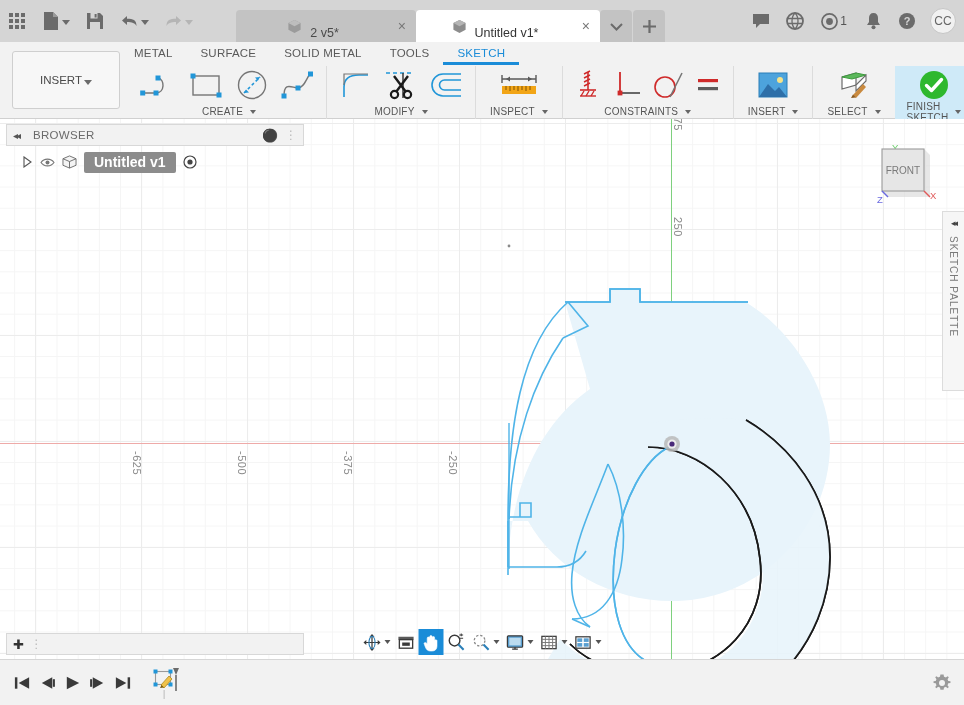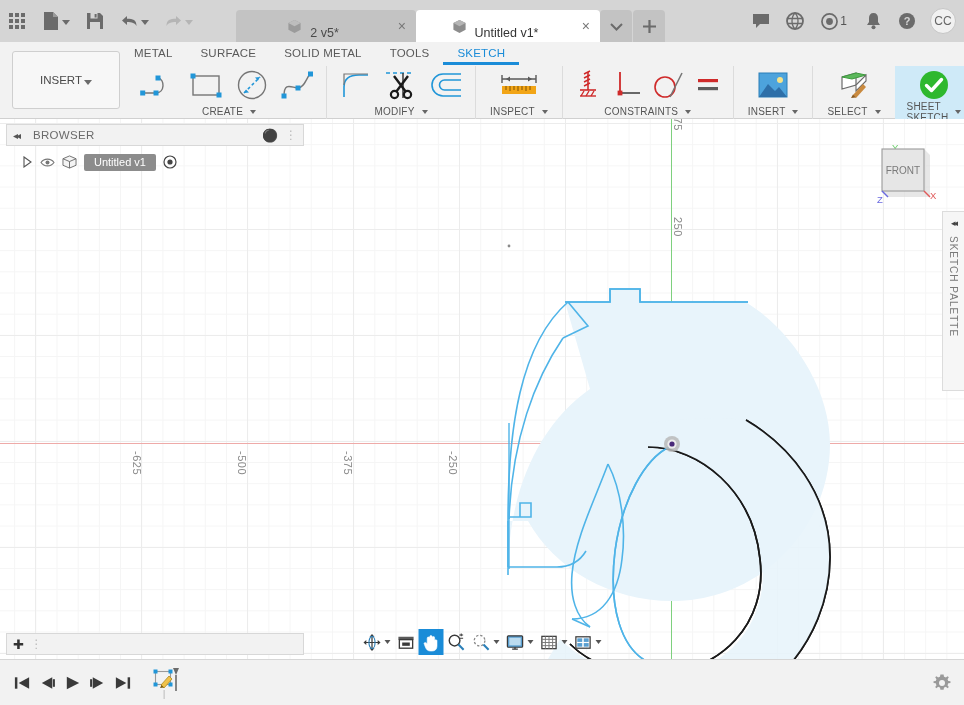--- a/index.html
+++ b/index.html
@@ -115,21 +115,21 @@
     position: absolute; top: 5px; left: 6px; width: 298px;
     font-size: 11.5px; color: #555; z-index: 5;
   }
   .browser-head {
     height: 22px; background: #f2f2f2; border: 1px solid #d8d8d8;
     display: flex; align-items: center; padding: 0 6px; letter-spacing: .3px;
   }
   .browser-head .title { margin-left: 14px; flex: 1; color: #6a6a6a; }
   .brow-row { display: flex; align-items: center; height: 24px; padding-left: 16px; margin-top: 4px; gap: 7px; }
   .brow-name {
-    background: #8c8c8c; color: #fff; font-weight: normal; font-size: 11px;
+    background: #8c8c8c; color: #fff; font-weight: bold; font-size: 14px;
     padding: 2px 10px 3px; border-radius: 2px;
   }
 
   .comments {
     position: absolute; bottom: 4px; left: 6px; width: 298px; height: 22px;
     background: #f2f2f2; border: 1px solid #d8d8d8; display: flex; align-items: center;
     padding: 0 6px; font-size: 11.5px; color: #6a6a6a; letter-spacing: .3px; z-index: 5;
   }
   .comments .title { margin-left: 22px; flex: 1; }
 
@@ -463,21 +463,21 @@
       <div class="panel finish-panel" style="padding:0 12px; border-left:none">
         <div class="panel-icons">
           <div class="ico-btn">
             <svg width="34" height="34" viewBox="0 0 34 34">
               <circle cx="17" cy="17" r="14" fill="#2eb82e"></circle>
               <path d="M9.5 17.5 L14.5 22.5 L24.5 11.5" stroke="#ffffff" stroke-width="3.4" fill="none" stroke-linecap="round" stroke-linejoin="round"></path>
             </svg>
           </div>
         </div>
         <div class="panel-label">
-          <span>SHEET SKETCH</span>
+          <span>FINISH SKETCH</span>
           <span class="caret-lbl"></span>
         </div>
       </div>
 
     </div>
   </div>
 
   <div class="canvas">
     <div class="gridlines"></div>
     <div class="axis-x"></div>

